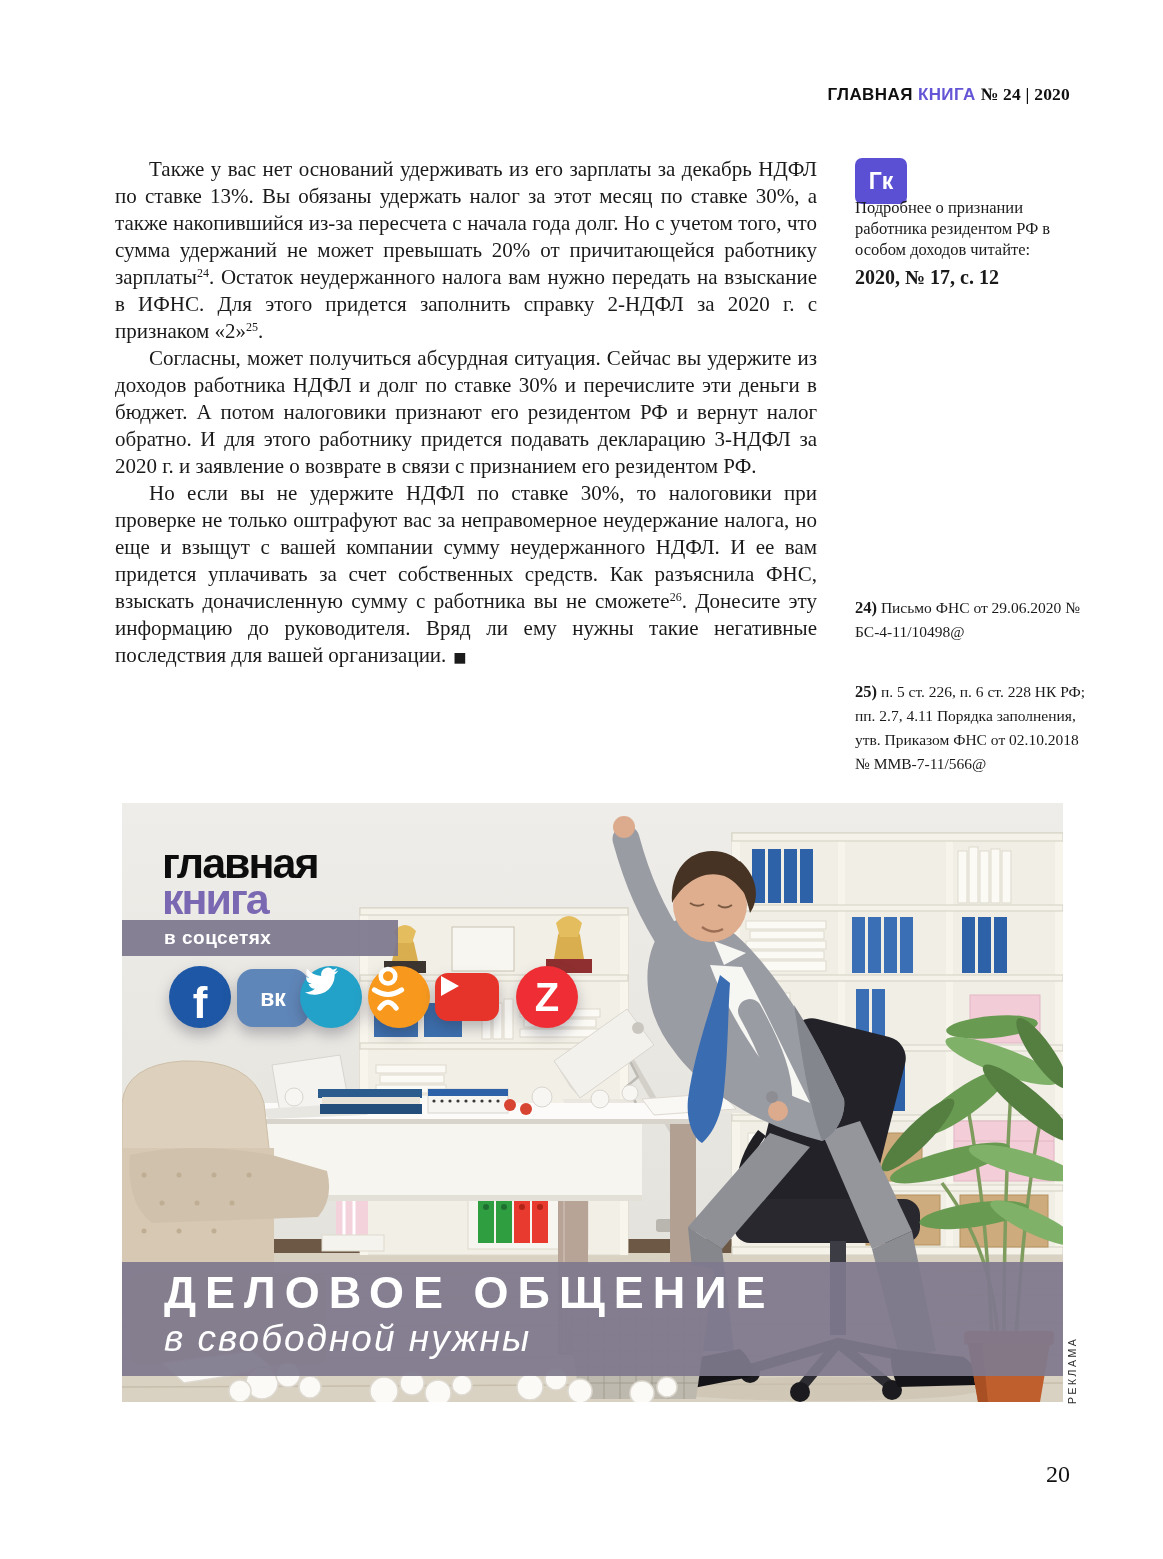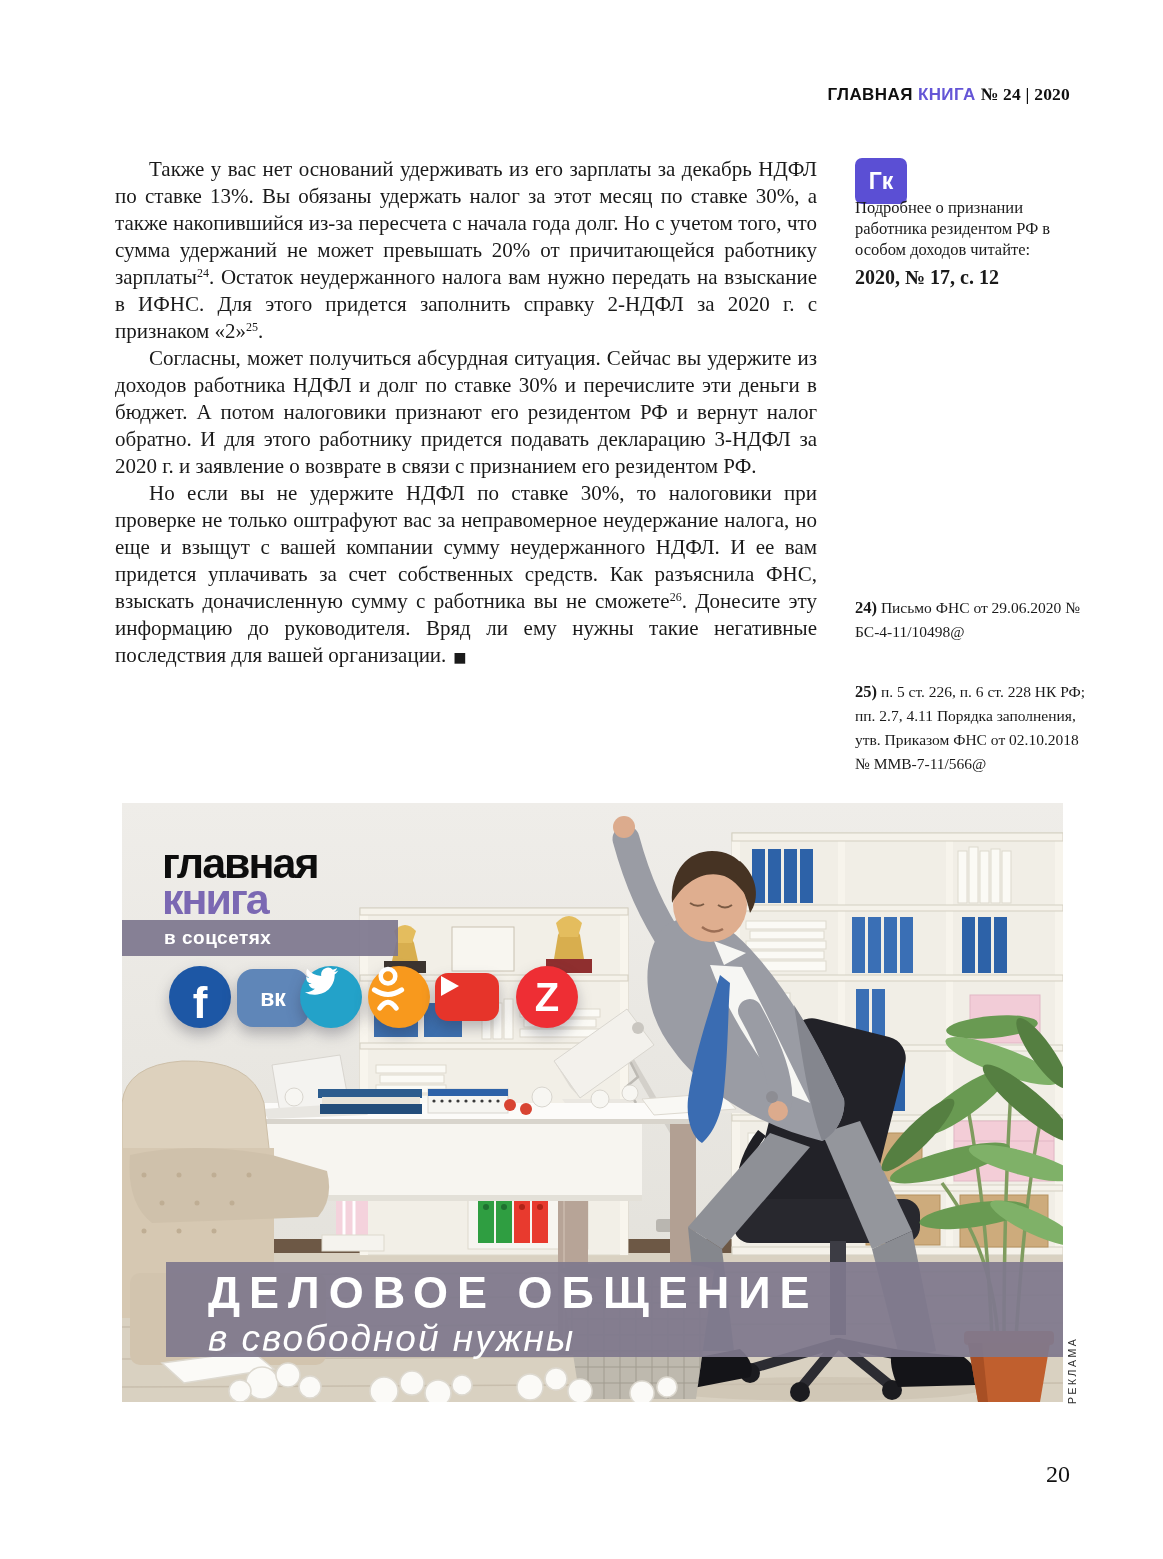--- a/index.html
+++ b/index.html
@@ -43,22 +43,22 @@
   .icn{position:absolute;display:flex;align-items:center;justify-content:center;
        filter:drop-shadow(0 7px 7px rgba(40,40,60,.30));color:#fff;
        font-family:"Liberation Sans",sans-serif;font-weight:bold;pointer-events:auto;}
   .icn-fb{left:47px;top:163px;width:62px;height:62px;border-radius:50%;background:#1d57a5;font-size:44px;}
   .icn-fb span{position:relative;top:6px;}
   .icn-vk{left:115px;top:166px;width:72px;height:58px;border-radius:16px;background:#5f86b8;font-size:23px;align-items:center;}
   .icn-tw{left:178px;top:163px;width:62px;height:62px;border-radius:50%;background:#23a2c9;}
   .icn-ok{left:246px;top:163px;width:62px;height:62px;border-radius:50%;background:#f8991d;}
   .icn-yt{left:313px;top:170px;width:64px;height:48px;border-radius:13px;background:#e6342a;}
   .icn-zen{left:394px;top:163px;width:62px;height:62px;border-radius:50%;background:#ee2e34;font-size:40px;}
-  .band{position:absolute;left:0;top:459px;width:941px;height:95px;background:rgba(127,120,141,.93);
-        z-index:3;color:#fff;font-family:"Liberation Sans",sans-serif;padding-left:42px;box-sizing:border-box;margin-left:44px;}
+  .band{position:absolute;left:0;top:459px;width:941px;height:114px;background:rgba(127,120,141,.93);
+        z-index:3;color:#fff;font-family:"Liberation Sans",sans-serif;padding-left:42px;box-sizing:border-box;}
   .band .bl1{font-weight:bold;font-size:45px;letter-spacing:9px;line-height:52px;margin-top:5px;}
   .band .bl2{font-style:italic;font-size:37px;letter-spacing:2px;line-height:40px;}
 
   .reklama{position:absolute;left:1066px;top:1330px;height:74px;writing-mode:vertical-rl;
            transform:rotate(180deg);font-family:"Liberation Sans",sans-serif;font-size:10.5px;
            letter-spacing:2.5px;color:#2b2b2b;}
   .pageno{position:absolute;left:1046px;top:1461px;font-size:24px;color:#111;}
 </style>
 </head>
 <body>

